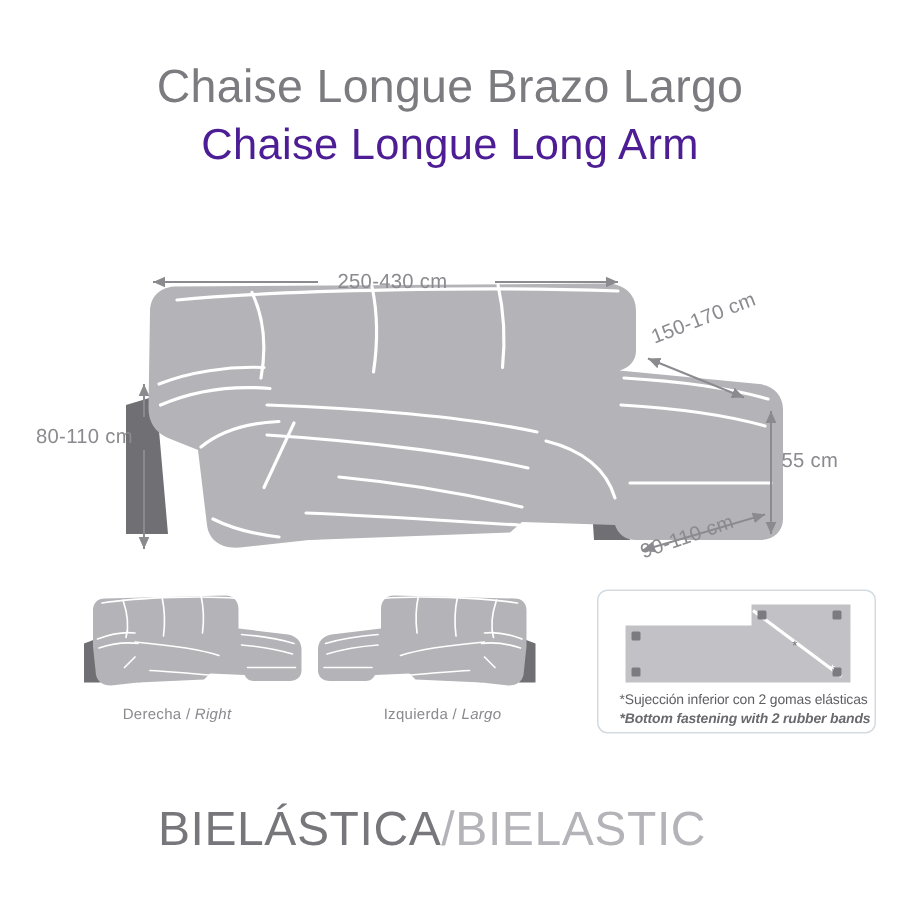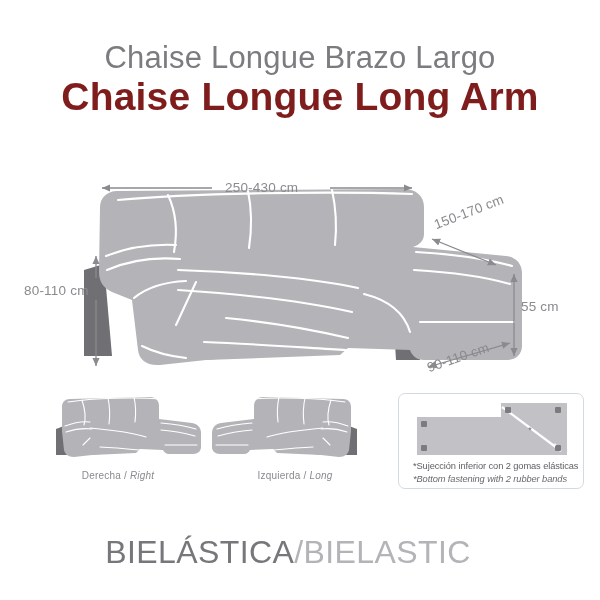--- a/index.html
+++ b/index.html
@@ -13,22 +13,22 @@
   }
   .stage{position:relative;width:600px;height:600px;padding-left:16px;}
 
   
   .title-block{position:absolute;left:0;top:38px;width:600px;text-align:center;}
   .title-es{
     font-size:31px;color:#7b7b80;letter-spacing:.2px;
     font-weight:400;line-height:40px;white-space:nowrap;
   }
   .title-en{
-    font-size:39px;color:#7f1d1d;letter-spacing:.2px;
-    font-weight:700;line-height:38px;white-space:nowrap;
+    font-size:29px;color:#4c1d95;letter-spacing:.2px;
+    font-weight:400;line-height:38px;white-space:nowrap;
   }
 
   
   .main-illustration{position:absolute;left:0;top:160px;width:600px;height:230px;}
   .main-illustration svg{display:block;}
 
   
   .dim{
     position:absolute;color:#8a8a8f;font-size:13.5px;
     white-space:nowrap;letter-spacing:.2px;
@@ -56,21 +56,21 @@
     position:absolute;left:398px;top:393px;width:186px;height:96px;
     border:1px solid #d3dbe0;border-radius:7px;background:#ffffff;
     box-sizing:border-box;
   }
   .note-figure{position:absolute;left:6px;top:5px;width:174px;height:62px;}
   .note-lines{position:absolute;left:4px;top:66px;width:178px;margin-left:10px;}
   .note-line{
     font-size:9.3px;color:#5f5f63;line-height:13px;white-space:nowrap;
     letter-spacing:-.1px;
   }
-  .note-line.en{font-style:italic;color:#6a6a6e;}
+  .note-line.en{font-style:italic;color:#6a6a6e;font-weight:bold;}
 
   
   .footer{position:absolute;left:0;top:530px;width:576px;text-align:center;}
   .footer-text{font-size:32px;letter-spacing:.4px;line-height:44px;white-space:nowrap;}
   .footer-es{color:#76767b;}
   .footer-en{color:#b3b3b8;}
 </style>
 </head>
 <body>
 
@@ -225,21 +225,21 @@
             <path d="M62 43 C84 45 106 48 118 52"></path>
             <path d="M62 53 L55 60"></path>
             <path d="M72 62 C92 63 110 65 122 66"></path>
             <path d="M133 38 C146 39 158 41 168 44"></path>
             <path d="M133 45 C146 46 157 48 167 51"></path>
             <path d="M137 60 C148 60 159 60 169 60"></path>
           </g>
         </g>
       </svg>
       <div class="variant-label">
-        <span>Izquierda</span><span> / </span><i>Long</i>
+        <span>Izquierda</span><span> / </span><i>Largo</i>
       </div>
     </div>
   </div>
 
   <div class="note-box">
     <svg class="note-figure" viewBox="0 0 174 62" xmlns="http://www.w3.org/2000/svg">
 
       <path d="M12 18 L96 18 L96 4 L162 4 L162 56 L12 56 Z" fill="#c2c2c6"></path>
 
       <path d="M97 8 L156 52" stroke="#ffffff" stroke-width="2.2" fill="none"></path>

